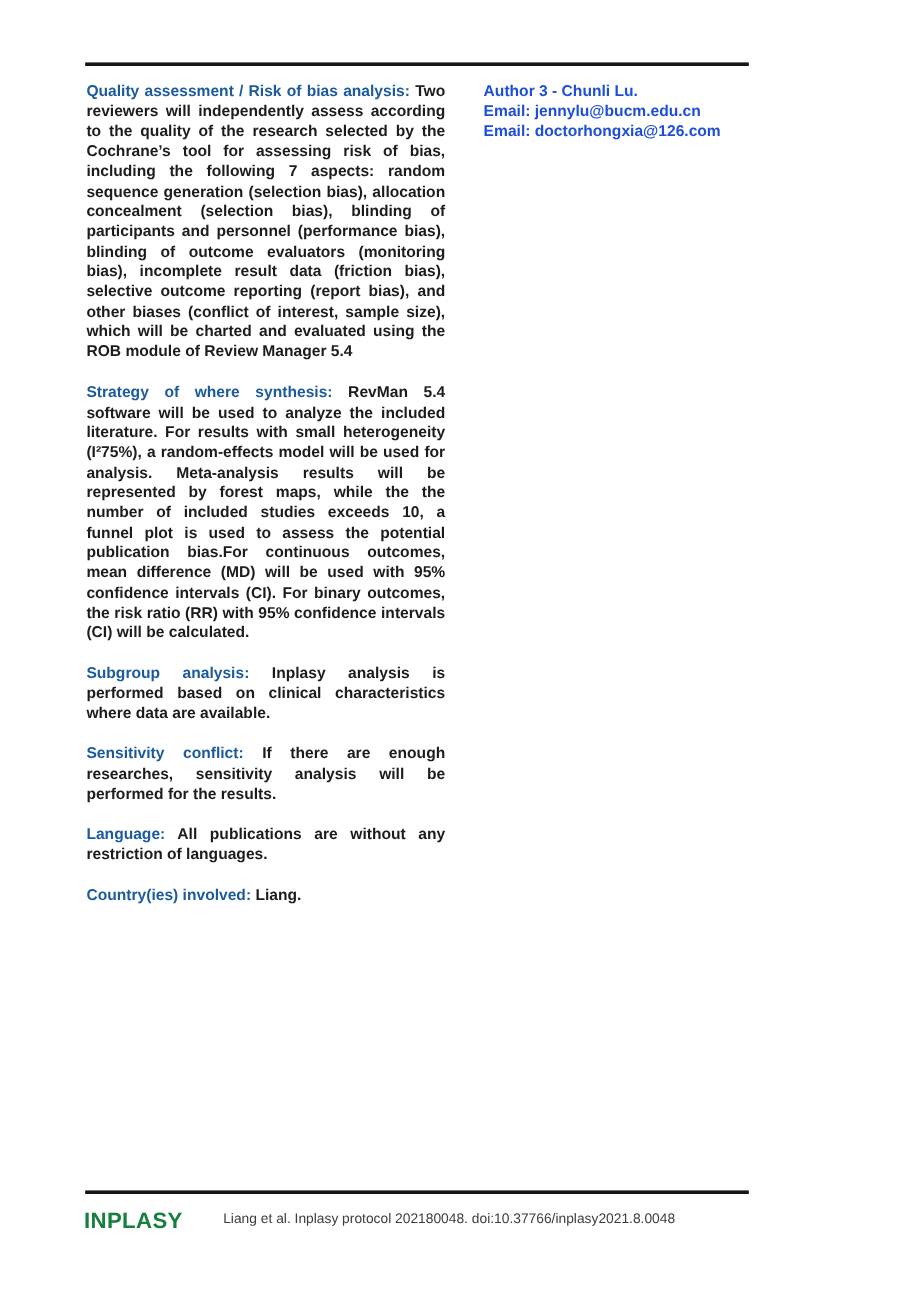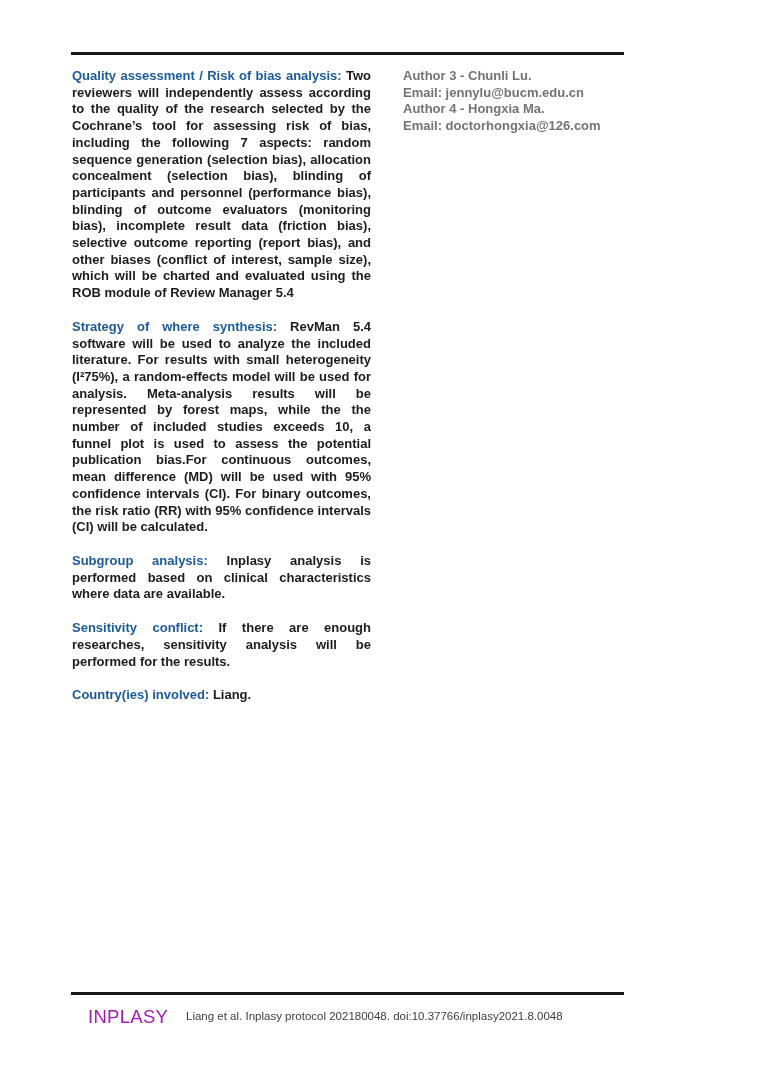--- a/index.html
+++ b/index.html
@@ -33,21 +33,21 @@
     color: #1c1c1e;
   }
   .col-right {
     position: absolute;
     left: 403px;
     top: 68px;
     width: 250px;
     font-size: 13px;
     line-height: 16.7px;
     font-weight: 700;
-    color: #737373;
+    color: #1d4ed8;
   }
   .sec {
     margin: 0 0 17px 0;
     text-align: justify;
   }
   .sec .h { color: #1b5a9b; }
   .sec .b { color: #1c1c1e; }
   .line { white-space: nowrap; }
 
   .sidebar-vertical {
@@ -63,26 +63,26 @@
     white-space: nowrap;
   }
   .sidebar-vertical a {
     color: #404040;
     text-decoration: underline;
     cursor: pointer;
   }
 
   .footer-logo {
     position: absolute;
-    left: 88px;
+    left: 70px;
     top: 1006px;
     font-size: 18.5px;
-    font-weight: 400;
+    font-weight: 700;
     letter-spacing: 0.3px;
-    color: #a21caf;
+    color: #15803d;
   }
   .footer-citation {
     position: absolute;
     left: 186px;
     top: 1010px;
     font-size: 11.5px;
     color: #3d3d3d;
   }
   .footer-page {
     position: absolute;
@@ -117,34 +117,37 @@
     <p class="sec">
       <span class="h">Subgroup analysis:</span>
       <span class="b">Inplasy analysis is performed based on clinical characteristics where data are available.</span>
     </p>
 
     <p class="sec">
       <span class="h">Sensitivity conflict:</span>
       <span class="b">If there are enough researches, sensitivity analysis will be performed for the results.</span>
     </p>
 
+    <p class="sec">
+      <span class="h">Language:</span>
+      <span class="b">All publications are without any restriction of languages.</span>
+    </p>
 
     <p class="sec">
       <span class="h">Country(ies) involved:</span>
       <span class="b">Liang.</span>
     </p>
 
 
 
   </div>
 
   <div class="col-right">
     <div class="line">Author 3 - Chunli Lu.</div>
     <div class="line">Email: jennylu@bucm.edu.cn</div>
-    <div class="line">Author 4 - Hongxia Ma.</div>
     <div class="line">Email: doctorhongxia@126.com</div>
   </div>
 
   <div class="sidebar-vertical">
     <span>Liang et al. Inplasy protocol 202180048. doi:10.37766/inplasy2021.8.0048 Downloaded from </span><a>https://inplasy.com/inplasy-2021-8-0048/</a>
   </div>
 
   <div class="rule rule-bottom"></div>
 
   <div class="footer-logo">INPLASY</div>

